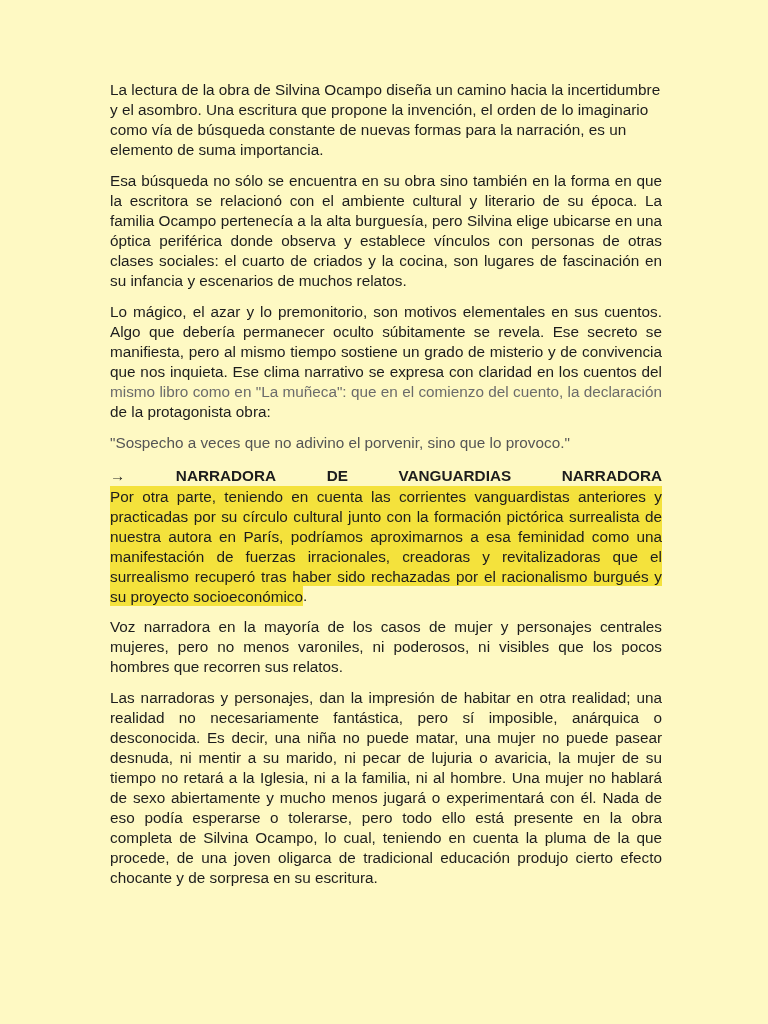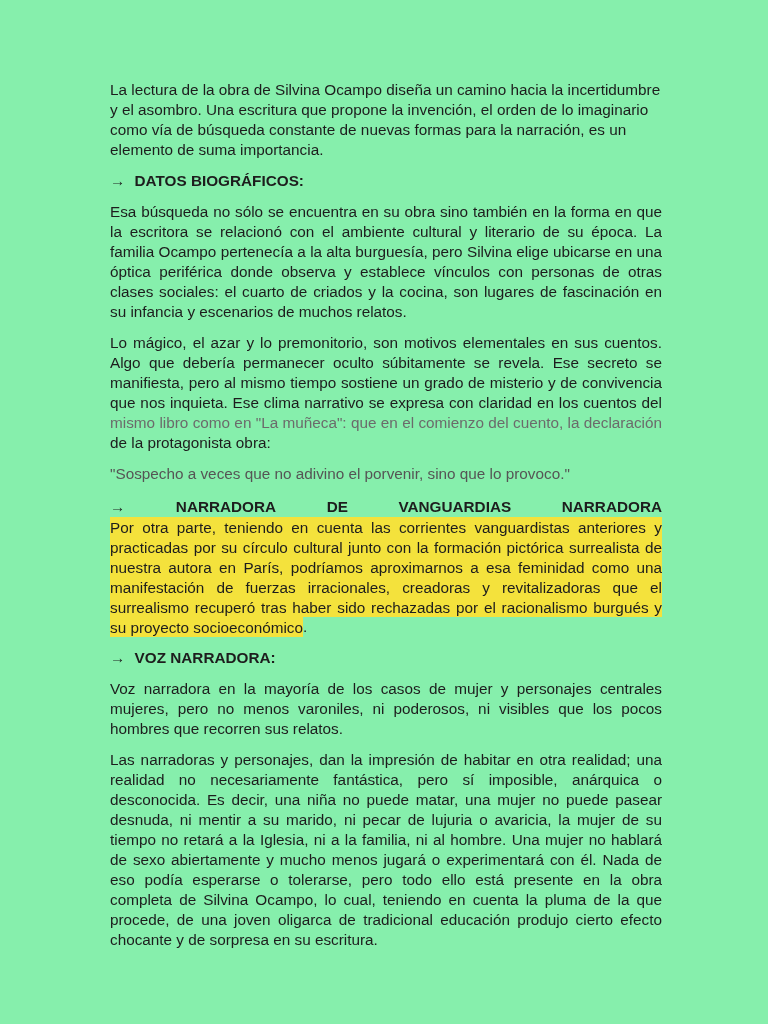--- a/index.html
+++ b/index.html
@@ -1,20 +1,20 @@
 <!DOCTYPE html>
 <html><head>
 <meta charset="utf-8">
 <style>
   html, body { margin: 0; padding: 0; background: #ffffff; }
   .page {
     position: relative;
     width: 768px;
     height: 1024px;
-    background: #86efac;
+    background: #fef9c3;
     box-sizing: border-box;
     padding: 80px 106px 0 110px;
     font-family: "Liberation Sans", "DejaVu Sans", sans-serif;
     font-size: 15.3px;
     line-height: 20px;
     color: #1d1d1d;
     overflow: hidden;
   }
   .para { margin: 0 0 11px 0; }
   .justify { text-align: justify; }
@@ -36,24 +36,20 @@
     padding: 1.5px 0;
   }
 </style>
 </head>
 <body>
 
 <div class="page">
 
   <p class="para">La lectura de la obra de Silvina Ocampo diseña un camino hacia la incertidumbre y el asombro. Una escritura que propone la invención, el orden de lo imaginario como vía de búsqueda constante de nuevas formas para la narración, es un elemento de suma importancia.</p>
 
-  <p class="heading">
-    <span class="arrow">→</span>
-    <span class="hlabel">DATOS BIOGRÁFICOS:</span>
-  </p>
 
   <p class="para justify">Esa búsqueda no sólo se encuentra en su obra sino también en la forma en que la escritora se relacionó con el ambiente cultural y literario de su época. La familia Ocampo pertenecía a la alta burguesía, pero Silvina elige ubicarse en una óptica periférica donde observa y establece vínculos con personas de otras clases sociales: el cuarto de criados y la cocina, son lugares de fascinación en su infancia y escenarios de muchos relatos.</p>
 
   <p class="para justify">
     <span>Lo mágico, el azar y lo premonitorio, son motivos elementales en sus cuentos. Algo que debería permanecer oculto súbitamente se revela. Ese secreto se manifiesta, pero al mismo tiempo sostiene un grado de misterio y de convivencia que nos inquieta. Ese clima narrativo se expresa con claridad en los cuentos del </span>
     <span class="muted">mismo libro como en "La muñeca": que en el comienzo del cuento, la declaración </span>
     <span>de la protagonista obra:</span>
   </p>
 
   <p class="quote">"Sospecho a veces que no adivino el porvenir, sino que lo provoco."</p>
@@ -64,22 +60,18 @@
     <span>DE</span>
     <span>VANGUARDIAS</span>
     <span>NARRADORA</span>
   </div>
 
 
   <p class="para justify">
     <mark class="hl">Por otra parte, teniendo en cuenta las corrientes vanguardistas anteriores y practicadas por su círculo cultural junto con la formación pictórica surrealista de nuestra autora en París, podríamos aproximarnos a esa feminidad como una manifestación de fuerzas irracionales, creadoras y revitalizadoras que el surrealismo recuperó tras haber sido rechazadas por el racionalismo burgués y su proyecto socioeconómico</mark><span>.</span>
   </p>
 
-  <p class="heading">
-    <span class="arrow">→</span>
-    <span class="hlabel">VOZ NARRADORA:</span>
-  </p>
 
   <p class="para justify">Voz narradora en la mayoría de los casos de mujer y personajes centrales mujeres, pero no menos varoniles, ni poderosos, ni visibles que los pocos hombres que recorren sus relatos.</p>
 
   <p class="para justify">Las narradoras y personajes, dan la impresión de habitar en otra realidad; una realidad no necesariamente fantástica, pero sí imposible, anárquica o desconocida. Es decir, una niña no puede matar, una mujer no puede pasear desnuda, ni mentir a su marido, ni pecar de lujuria o avaricia, la mujer de su tiempo no retará a la Iglesia, ni a la familia, ni al hombre. Una mujer no hablará de sexo abiertamente y mucho menos jugará o experimentará con él. Nada de eso podía esperarse o tolerarse, pero todo ello está presente en la obra completa de Silvina Ocampo, lo cual, teniendo en cuenta la pluma de la que procede, de una joven oligarca de tradicional educación produjo cierto efecto chocante y de sorpresa en su escritura.</p>
 
 </div>
 
 </body></html>

